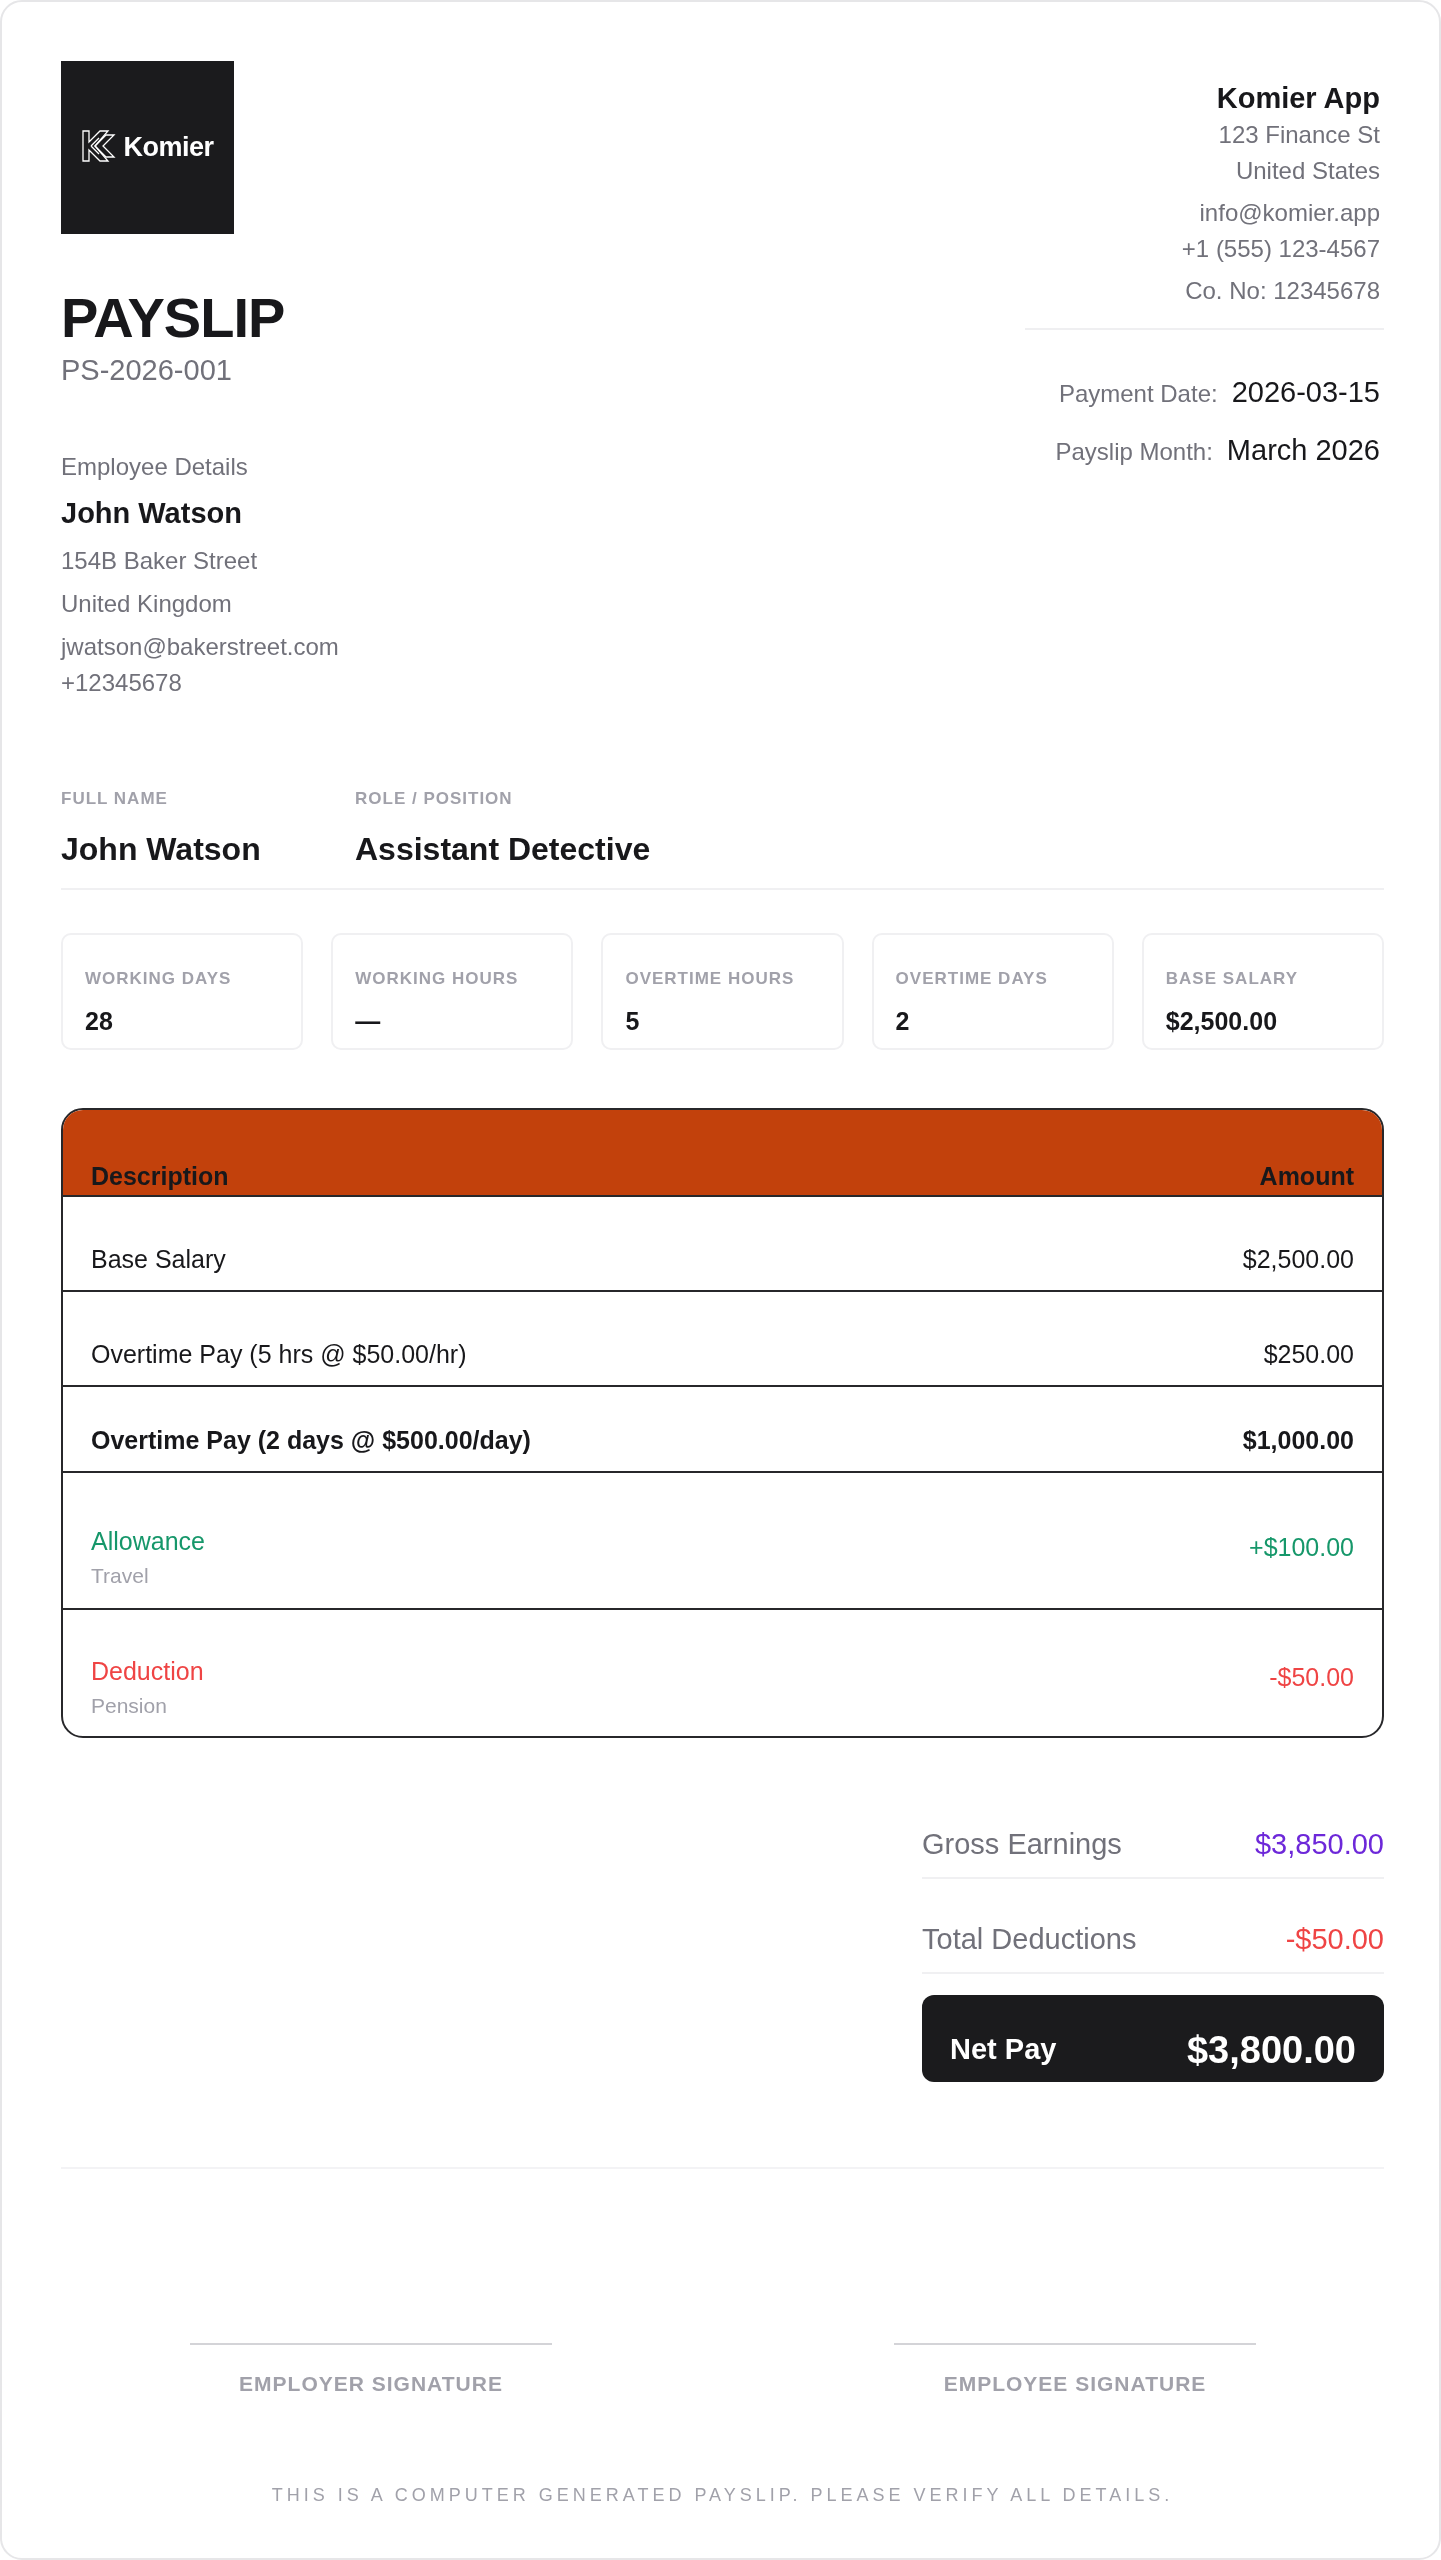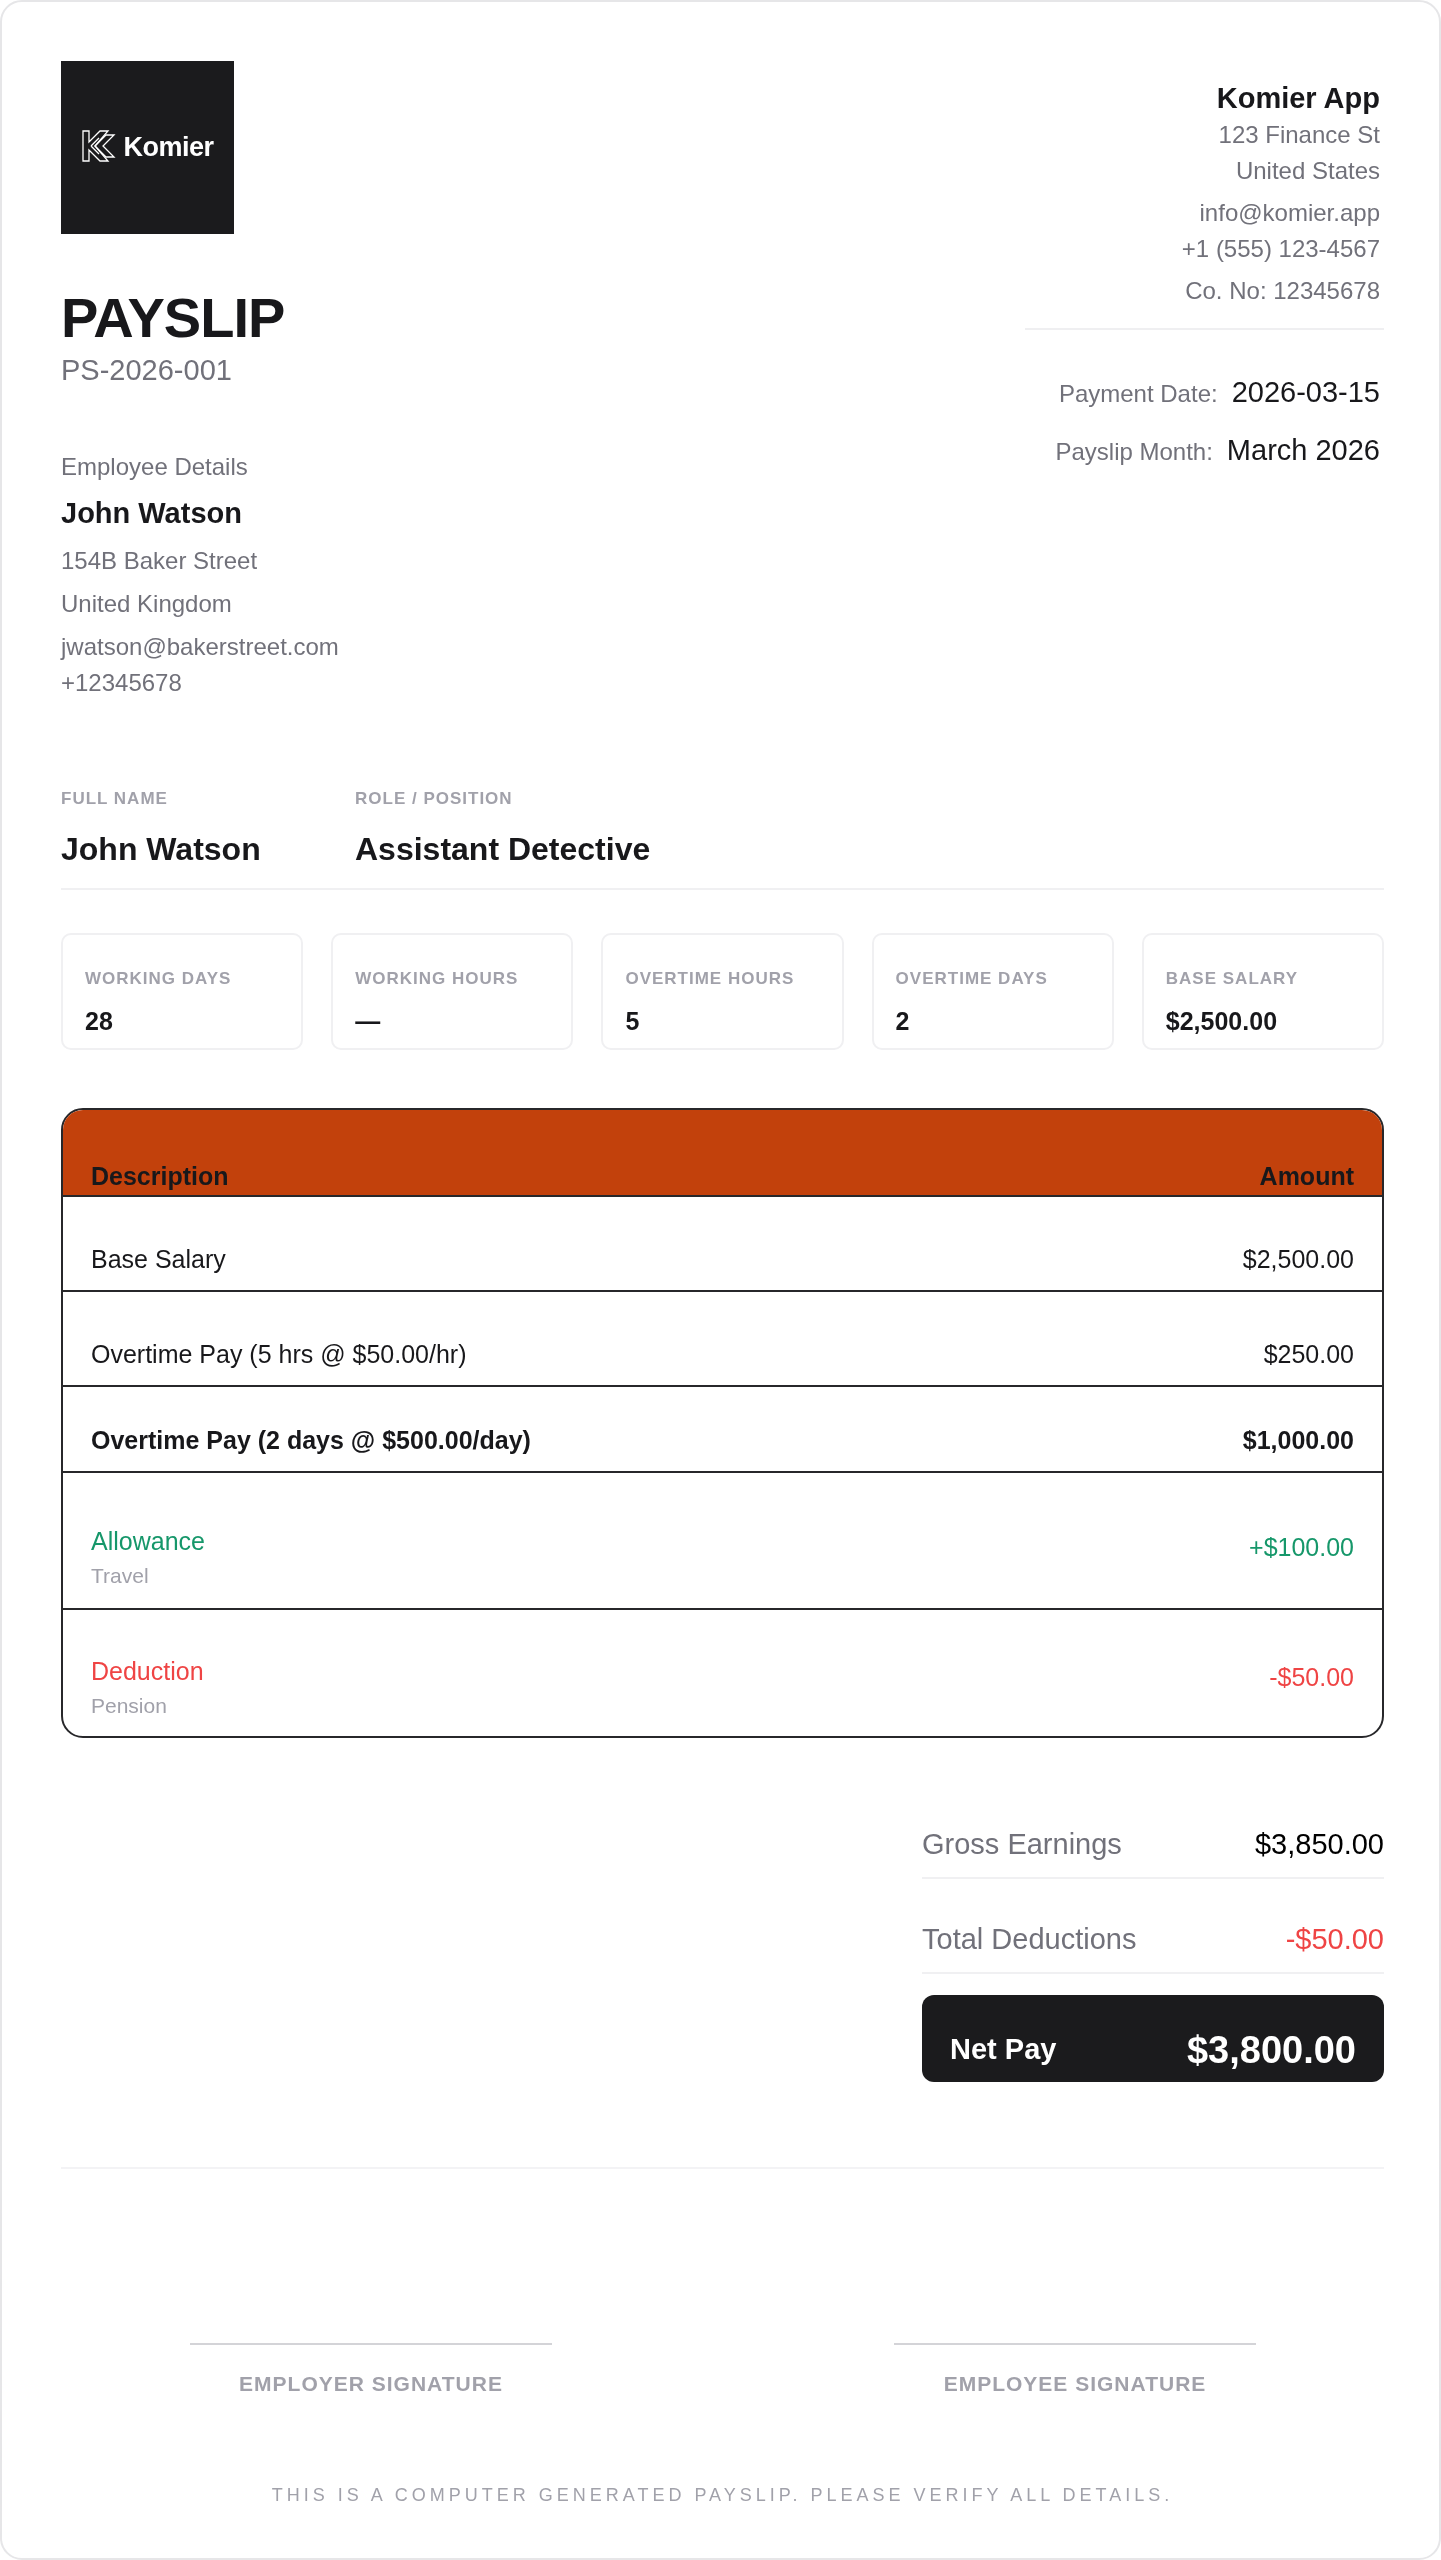--- a/index.html
+++ b/index.html
@@ -50,21 +50,21 @@
   .thead span { font-size: 25px; font-weight: bold; color: #18181b; }
   .r { border-bottom: 2px solid #27272a; }
   .r .d, .r .a { font-size: 25px; color: #18181b; }
   .green { color: #16976a !important; }
   .red { color: #ef4444 !important; }
   .sub { font-size: 21px; color: #a1a1aa; margin-top: 8px; }
 
   
   .tot { left: 920px; width: 462px; display: flex; justify-content: space-between; align-items: baseline; border-bottom: 2px solid #f0f0f2; padding-bottom: 16px; }
   .tot .l { font-size: 29px; color: #71717a; }
-  .tot .v { font-size: 29px; color: #000000; }
+  .tot .v { font-size: 29px; color: #6d28d9; }
   .net { left: 920px; top: 1993px; width: 462px; height: 87px; background: #1b1b1d; border-radius: 12px; display: flex; justify-content: space-between; align-items: flex-end; padding: 0 28px 10px 28px; }
   .net .l { color: #fff; font-size: 29px; font-weight: bold; padding-bottom: 6px; }
   .net .v { color: #fff; font-size: 38px; font-weight: bold; }
 
   .hr2 { left: 59px; top: 2165px; width: 1323px; height: 2px; background: #f3f3f5; }
 
   .sigline { height: 2px; background: #d4d4d8; width: 362px; top: 2341px; }
   .siglbl { top: 2370px; width: 362px; text-align: center; font-size: 21px; font-weight: bold; color: #a1a1aa; letter-spacing: 1px; }
   .footer { left: 0; top: 2483px; width: 1441px; text-align: center; font-size: 18px; color: #a1a1aa; letter-spacing: 4px; }
 </style>

